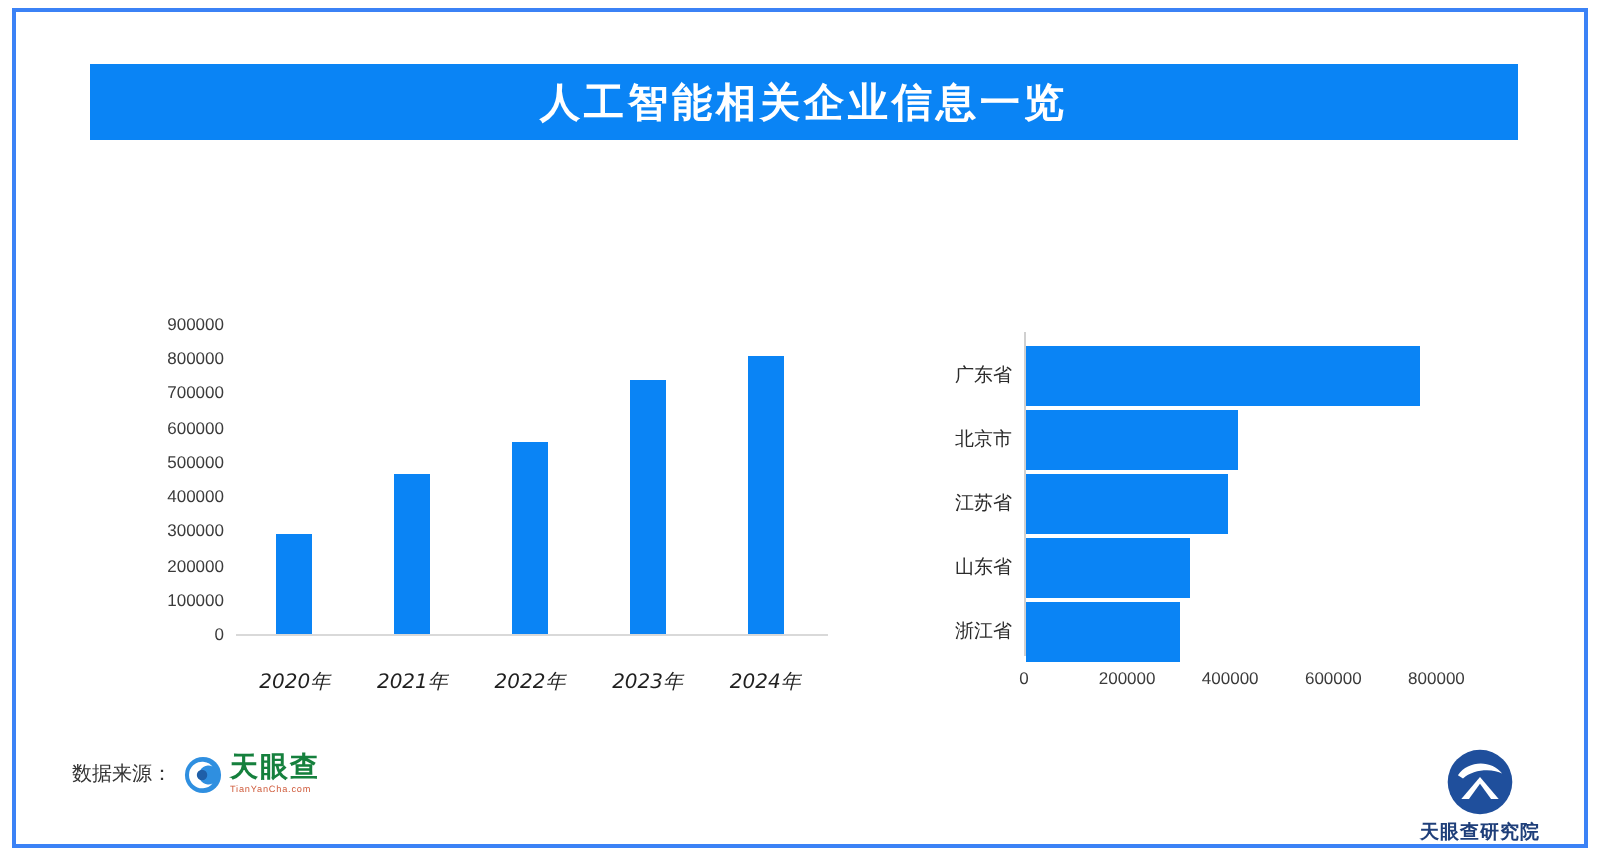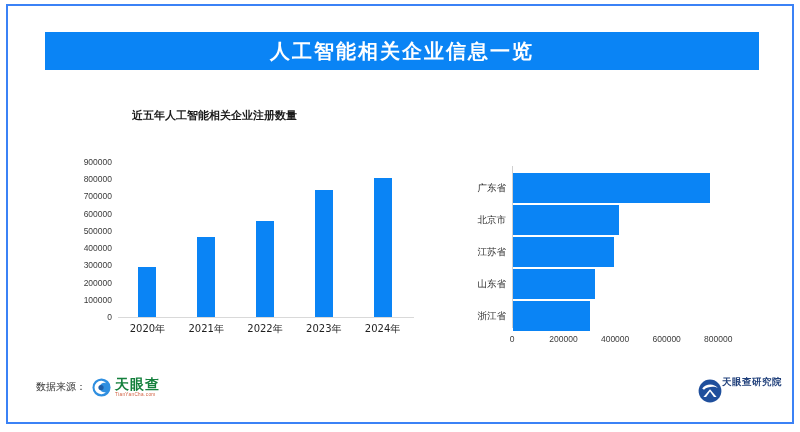--- a/index.html
+++ b/index.html
@@ -109,23 +109,24 @@
   }
   .col-bar {
     position: absolute;
     bottom: 0;
     width: 18px;
     background: #0a84f5;
   }
   .col-xlabels {
     position: absolute;
     left: 96px;
-    top: 228px;
+    top: 240px;
     width: 294px;
     height: 20px;
+    font-style: italic;
   }
   .col-xlabel {
     position: absolute;
     font-size: 10px;
     color: #1f1f1f;
     white-space: nowrap;
     transform: translateX(-50%);
     font-family: "DejaVu Sans", "Liberation Sans", sans-serif;
   }
 
@@ -240,21 +241,22 @@
     margin-top: 2px;
     font-family: "Liberation Sans", sans-serif;
   }
 
   .footer-brand {
     position: absolute;
     left: 690px;
     top: 368px;
     width: 84px;
     display: flex;
-    flex-direction: row;
+    flex-direction: column;
+    align-items: center;
   }
   .brand-mark {
     width: 34px;
     height: 34px;
   }
   .brand-name {
     margin-top: 2px;
     font-size: 9.5px;
     font-weight: bold;
     color: #1f3f7a;
@@ -267,21 +269,20 @@
 <body>
 
 <div class="poster">
   <div class="poster-inner">
 
     <div class="title-banner">
       <span class="title-text">人工智能相关企业信息一览</span>
     </div>
 
     <div class="panel" id="left-panel">
-      <div class="panel-title">近五年人工智能相关企业注册数量</div>
       <div class="col-ylabels" id="col-ylabels">
           <div class="col-ylabel" style="top: 163px;">0</div>
           <div class="col-ylabel" style="top: 145.778px;">100000</div>
           <div class="col-ylabel" style="top: 128.556px;">200000</div>
           <div class="col-ylabel" style="top: 111.333px;">300000</div>
           <div class="col-ylabel" style="top: 94.1111px;">400000</div>
           <div class="col-ylabel" style="top: 76.8889px;">500000</div>
           <div class="col-ylabel" style="top: 59.6667px;">600000</div>
           <div class="col-ylabel" style="top: 42.4444px;">700000</div>
           <div class="col-ylabel" style="top: 25.2222px;">800000</div>

